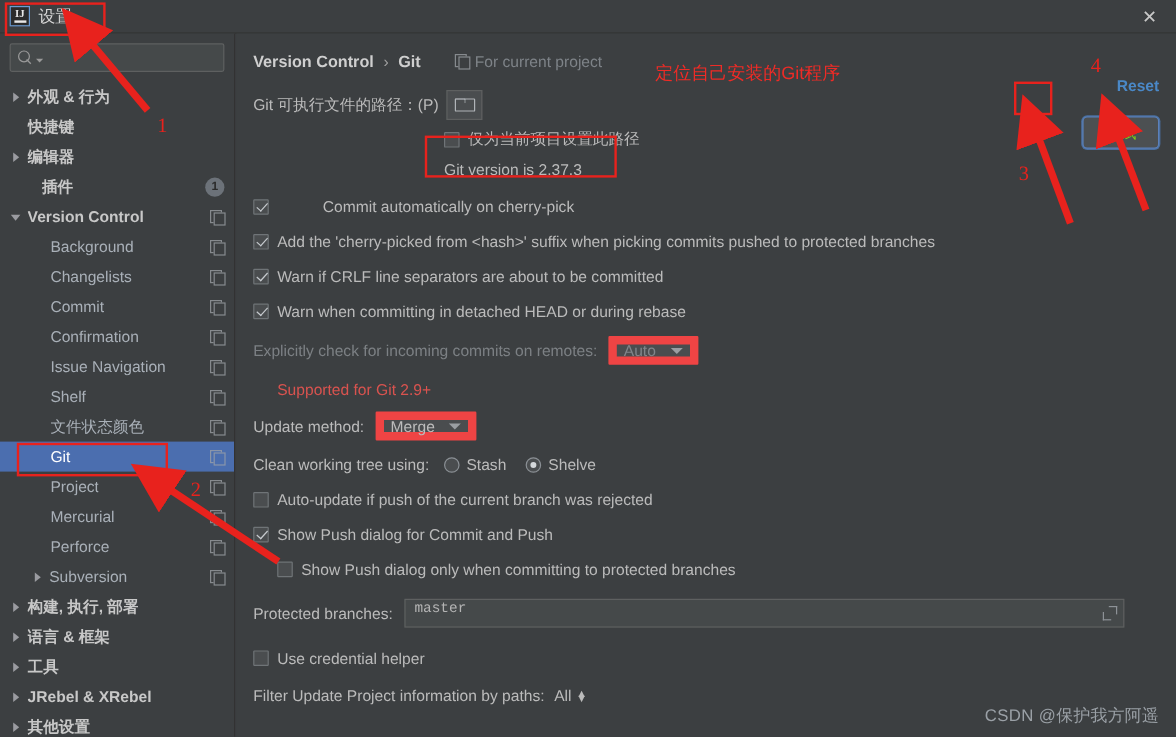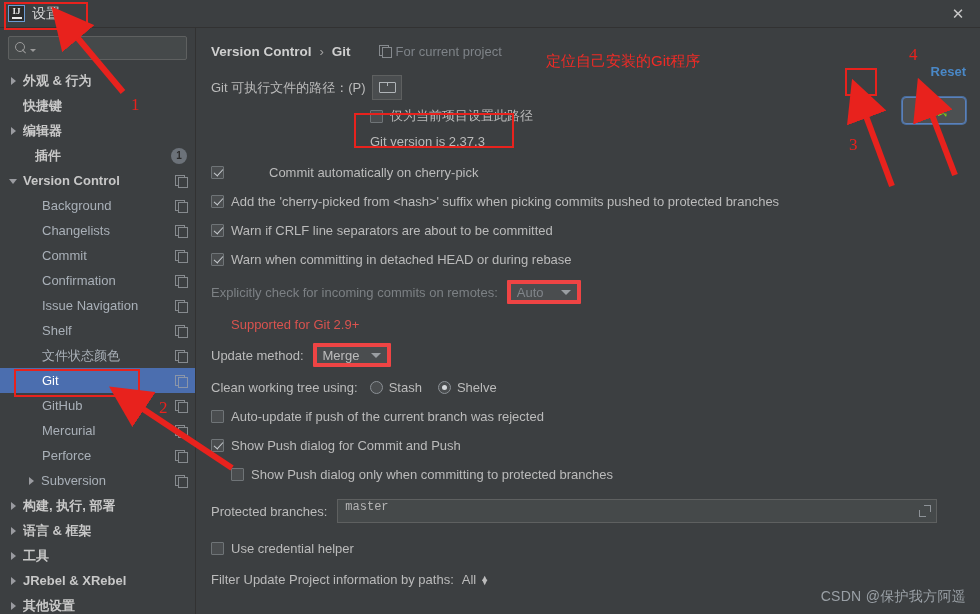--- a/index.html
+++ b/index.html
@@ -159,21 +159,21 @@
   }
   .chk.checked::after{
     content:""; position:absolute; left:3.5px; top:0.5px; width:4px; height:8px;
     border:solid #c7cbcf; border-width:0 1.7px 1.7px 0; transform:rotate(42deg);
   }
   .chk-row{ display:flex; align-items:center; height:22px; margin-top:7px; }
   .chk-row .lbl{ color:#bbbbbb; font-size:13px; }
 
   .dim-row{ display:flex; align-items:center; height:26px; margin-top:9px; color:#7c8084; font-size:13px;}
   .combo{
-    height:24px; background:#4a4d4f; border:4px solid #ef4444;
+    height:24px; background:#4a4d4f; border:7px solid #ef4444;
     display:flex; align-items:center; padding:0 6px; margin-left:9px;
     color:#bcbcbc; font-size:13px; border-radius:1px; min-width:74px;
   }
   .combo.dim{ color:#80858a; }
   .combo .cval{ flex:1 1 auto; }
   .caret{
     width:0;height:0;border-left:5px solid transparent;border-right:5px solid transparent;
     border-top:5px solid #9a9ea2; margin-left:12px;
   }
   .note-red{ color:#d9534f; font-size:13px; margin-left:20px; margin-top:12px; }
@@ -312,21 +312,21 @@
         <span class="copy-icon"></span>
       </div>
 
       <div class="tree-item lvl1 selected" style="padding-left:42px;">
         <span class="tree-label">Git</span>
         <span class="spacer"></span>
         <span class="copy-icon"></span>
       </div>
 
       <div class="tree-item lvl1" style="padding-left:42px;">
-        <span class="tree-label">GitHub</span>
+        <span class="tree-label">Project</span>
         <span class="spacer"></span>
         <span class="copy-icon"></span>
       </div>
 
       <div class="tree-item lvl1" style="padding-left:42px;">
         <span class="tree-label">Mercurial</span>
         <span class="spacer"></span>
         <span class="copy-icon"></span>
       </div>
 

